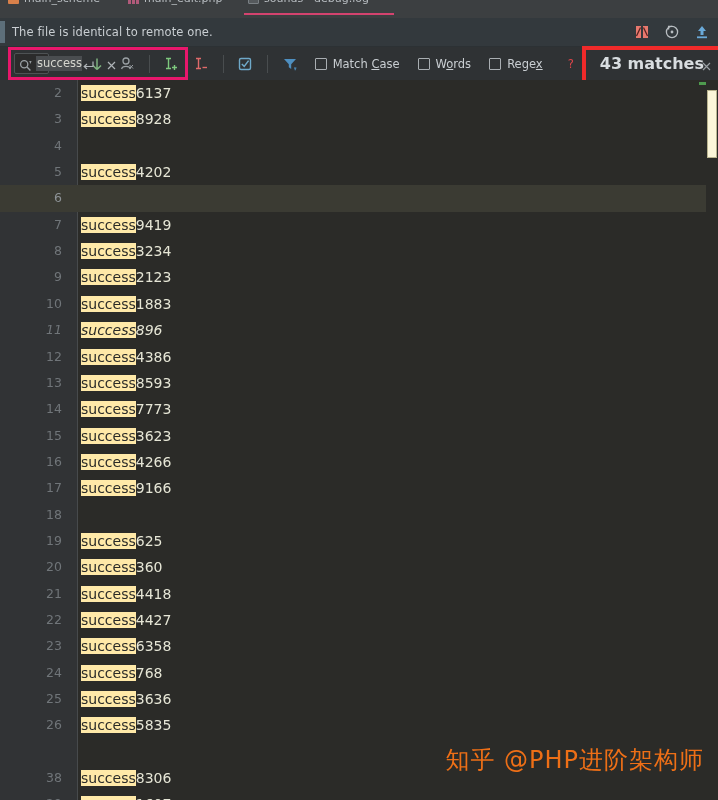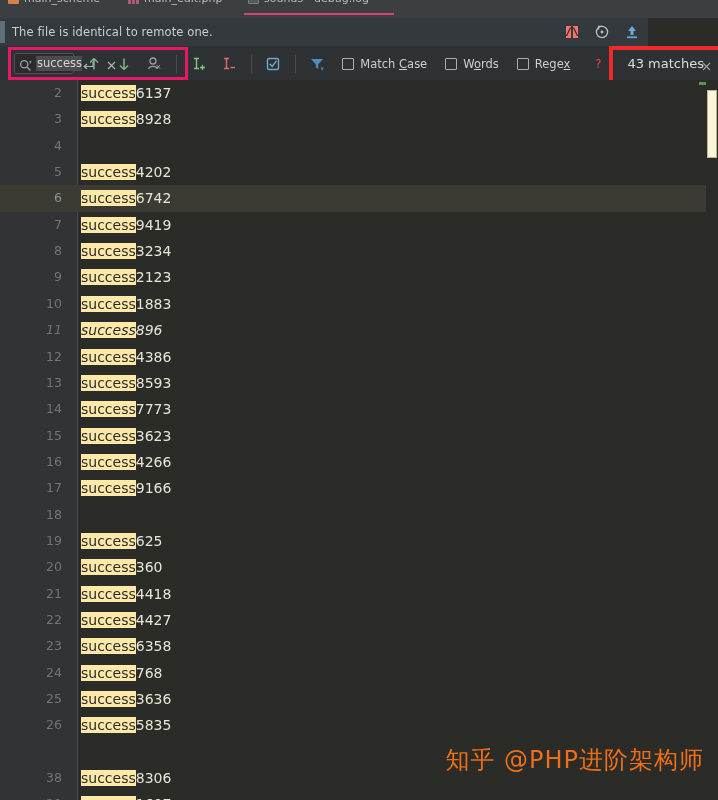--- a/index.html
+++ b/index.html
@@ -63,21 +63,21 @@
     position: absolute;
     height: 2px;
     background: #d4436f;
     bottom: 3px;
   }
 
   
   .notifybar {
     position: absolute;
     left: 0; top: 18px;
-    width: 648px; height: 28px;
+    width: 718px; height: 28px;
     background: #33393d;
     border-bottom: 1px solid #2c3134;
     display: flex;
     align-items: center;
   }
   .notify-accent {
     position: absolute;
     left: 0; top: 3px;
     width: 5px; height: 22px;
     background: #5d6f7a;
@@ -198,22 +198,22 @@
   }
 
   .matchwrap {
     position: relative;
     margin-left: 12px;
     height: 33px;
     display: flex;
     align-items: center;
   }
   .matchtext {
-    font-size: 13px;
-    font-weight: normal;
+    font-size: 16px;
+    font-weight: bold;
     color: #d8dde0;
     padding: 0 14px;
     white-space: nowrap;
   }
   .match-annot {
     position: absolute;
     left: -4px; top: -1px;
     right: -6px;
     height: 41px;
     border: 4px solid #f02a2a;
@@ -502,21 +502,20 @@
         <div class="row" style="top: 52.7px;">
           <div class="lineno">4</div>
         </div>
         <div class="row" style="top: 79.05px;">
           <div class="lineno">5</div>
           <div class="code"><span class="hl">success</span><span>4202</span></div>
         </div>
         <div class="row current" style="top: 105.4px;">
           <div class="rowbg"></div>
           <div class="lineno">6</div>
-          <div class="code"><span class="hl">success</span><span>6742</span></div>
         </div>
         <div class="row" style="top: 131.75px;">
           <div class="lineno">7</div>
           <div class="code"><span class="hl">success</span><span>9419</span></div>
         </div>
         <div class="row" style="top: 158.1px;">
           <div class="lineno">8</div>
           <div class="code"><span class="hl">success</span><span>3234</span></div>
         </div>
         <div class="row" style="top: 184.45px;">

